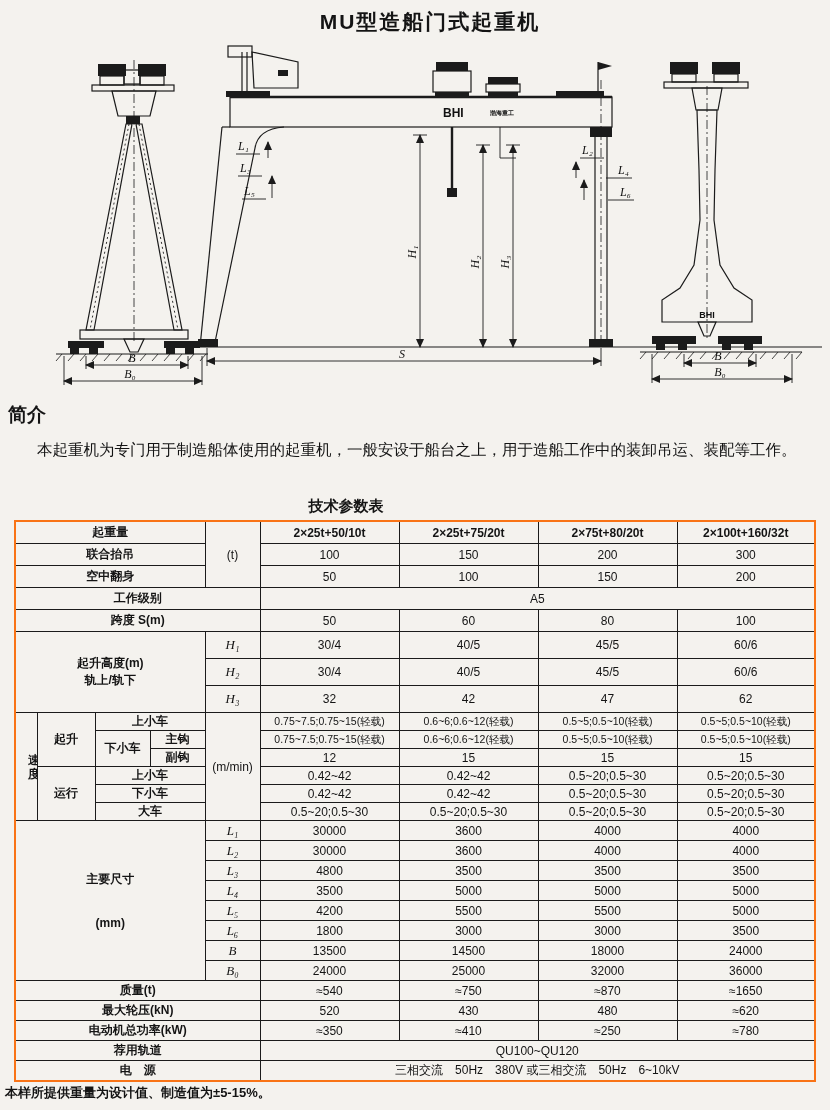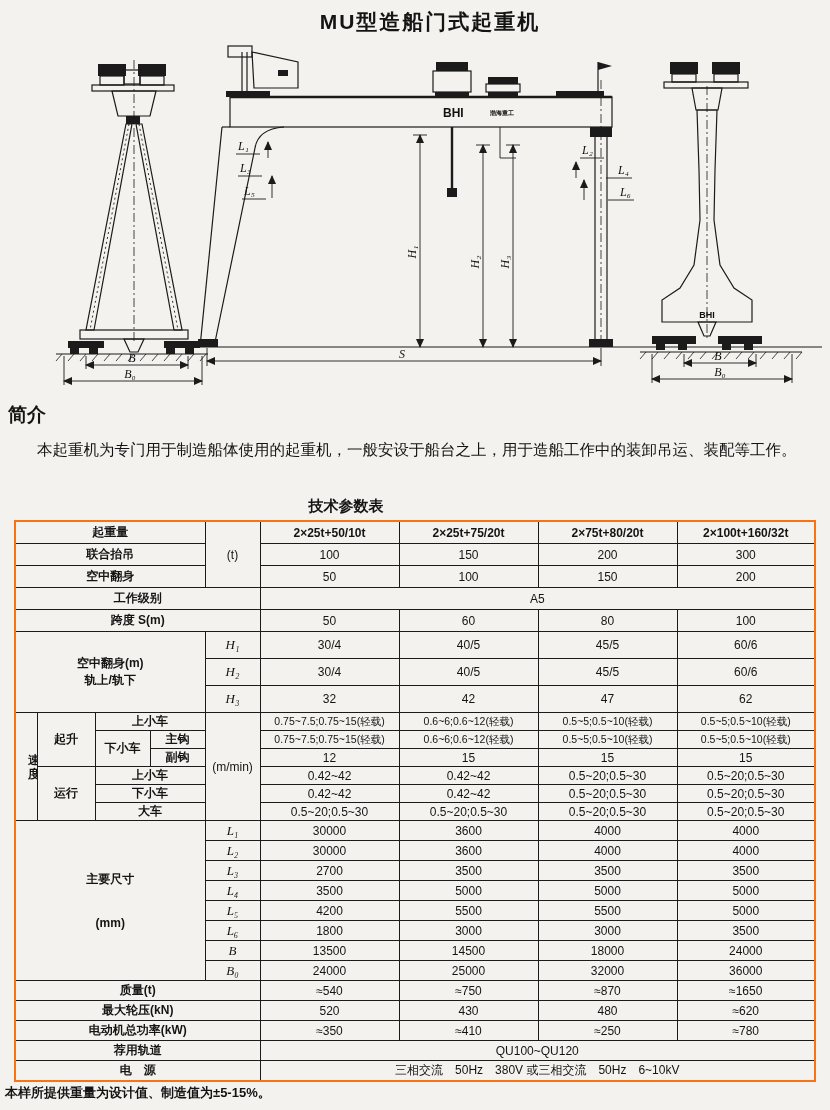--- a/index.html
+++ b/index.html
@@ -260,21 +260,21 @@
   </tr>
   <tr class="r-a">
     <td class="lbl" colspan="5">跨度 S(m)</td>
     <td>50</td>
     <td>60</td>
     <td>80</td>
     <td>100</td>
   </tr>
   <tr class="r-b">
     <td class="lbl" colspan="4" rowspan="3">
-      <div>空中翻身(m)</div>
+      <div>起升高度(m)</div>
       <div>轨上/轨下</div>
     </td>
     <td class="ser">H₁</td>
     <td>30/4</td>
     <td>40/5</td>
     <td>45/5</td>
     <td>60/6</td>
   </tr>
   <tr class="r-b">
     <td class="ser">H₂</td>
@@ -350,21 +350,21 @@
   </tr>
   <tr class="r-d">
     <td class="ser">L₂</td>
     <td>30000</td>
     <td>3600</td>
     <td>4000</td>
     <td>4000</td>
   </tr>
   <tr class="r-d">
     <td class="ser">L₃</td>
-    <td>2700</td>
+    <td>4800</td>
     <td>3500</td>
     <td>3500</td>
     <td>3500</td>
   </tr>
   <tr class="r-d">
     <td class="ser">L₄</td>
     <td>3500</td>
     <td>5000</td>
     <td>5000</td>
     <td>5000</td>

